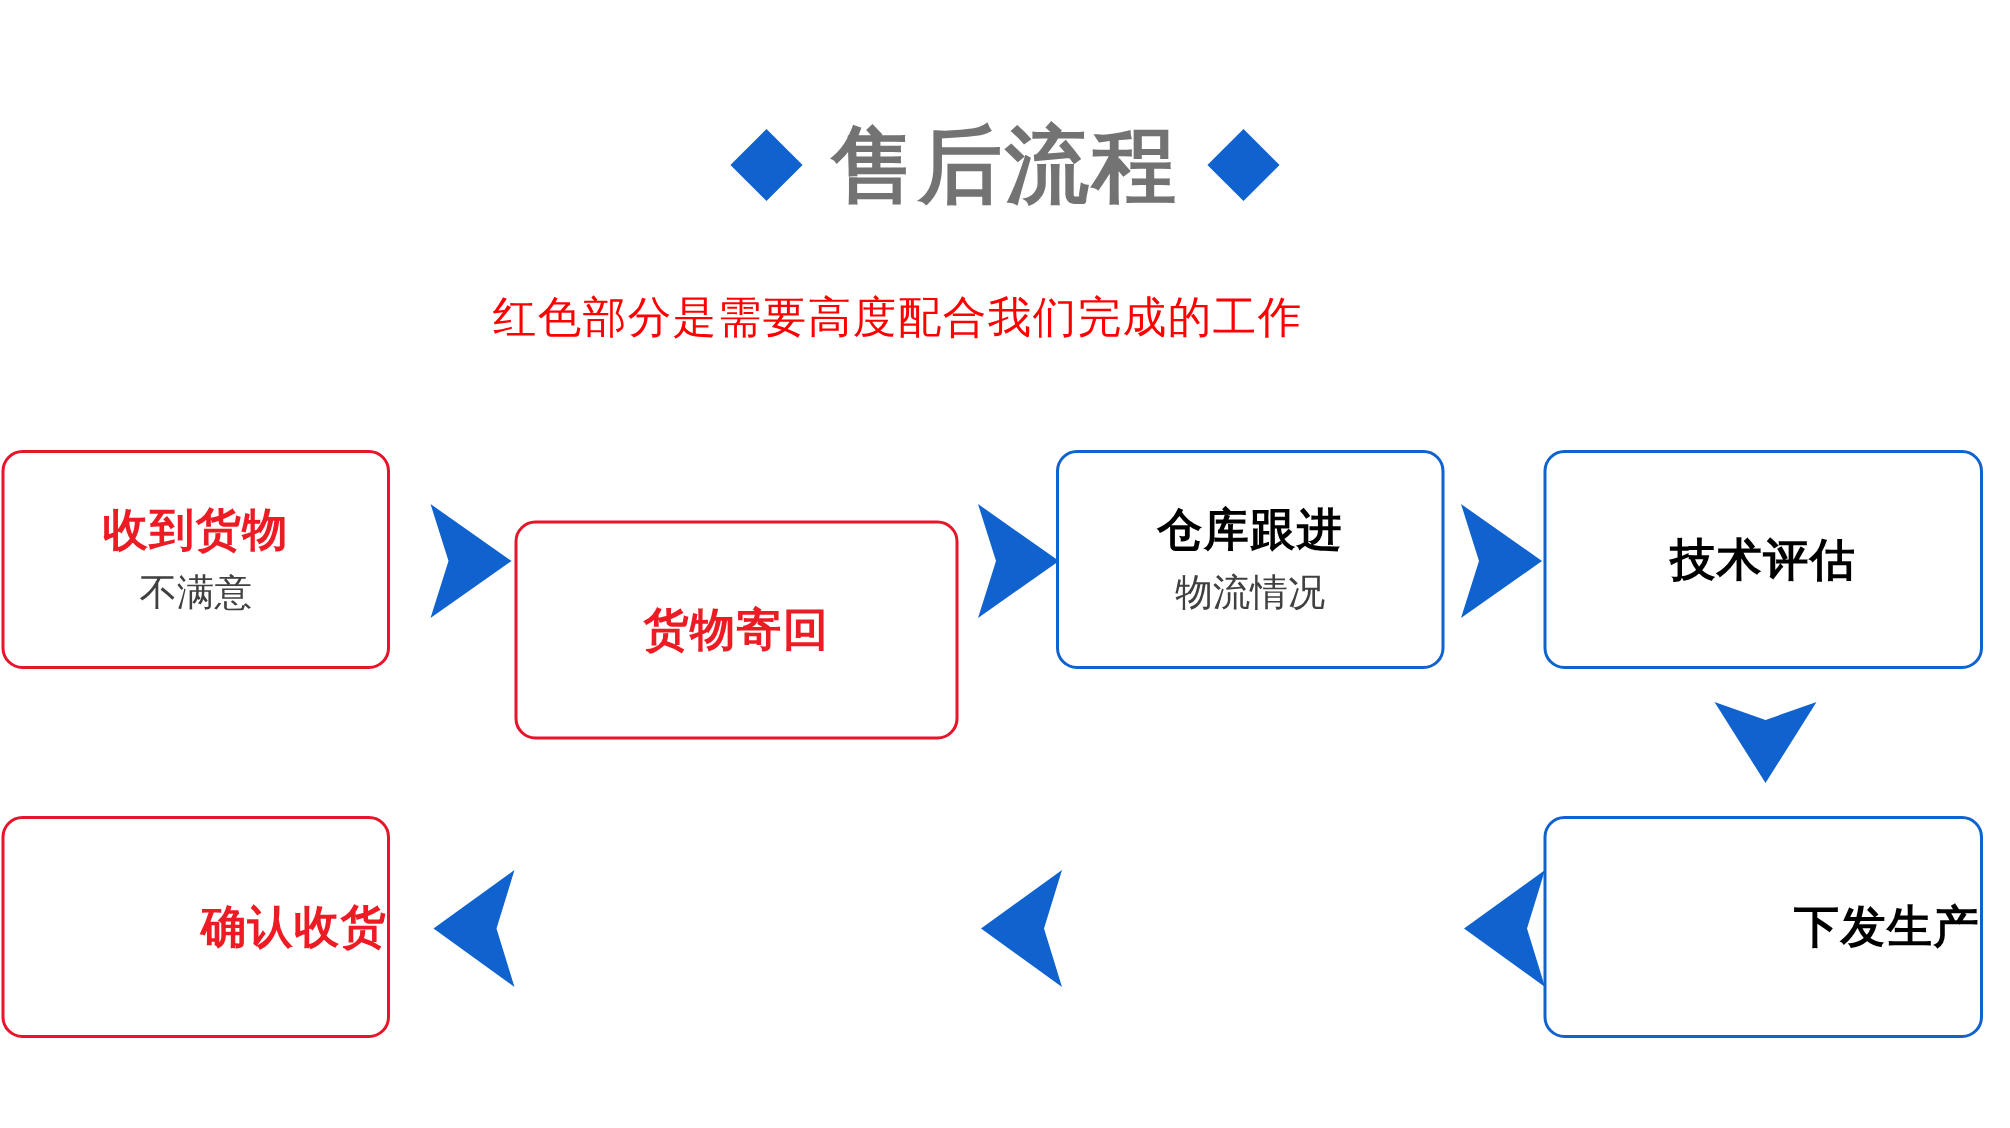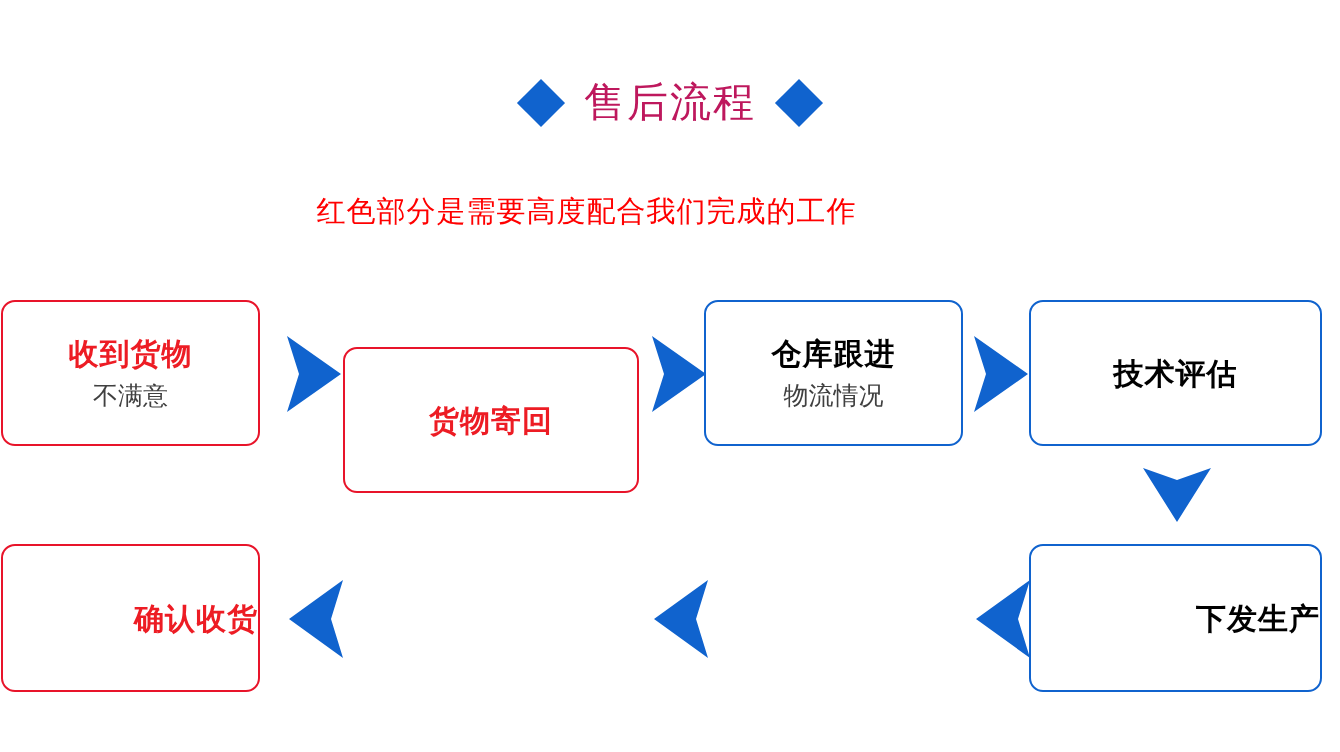--- a/index.html
+++ b/index.html
@@ -34,37 +34,38 @@
     gap: 26px;
   }
   .diamond {
     width: 34px;
     height: 34px;
     background: #1063CE;
     transform: rotate(45deg);
     flex: 0 0 auto;
   }
   .page-title {
-    font-size: 41px;
-    font-weight: normal;
-    color: #be185d;
+    font-size: 56px;
+    font-weight: bold;
+    color: #737373;
     letter-spacing: 2px;
     line-height: 1;
     white-space: nowrap;
   }
   .subtitle {
     position: absolute;
     left: 0;
     top: 192px;
     width: 1173px;
     text-align: center;
     font-size: 29px;
     color: #FF0000;
     letter-spacing: 1px;
     white-space: nowrap;
+    padding-left: 12px;
   }
 
   
   .flow {
     position: absolute;
     left: 0;
     top: 0;
     width: 1340px;
     height: 752px;
   }

